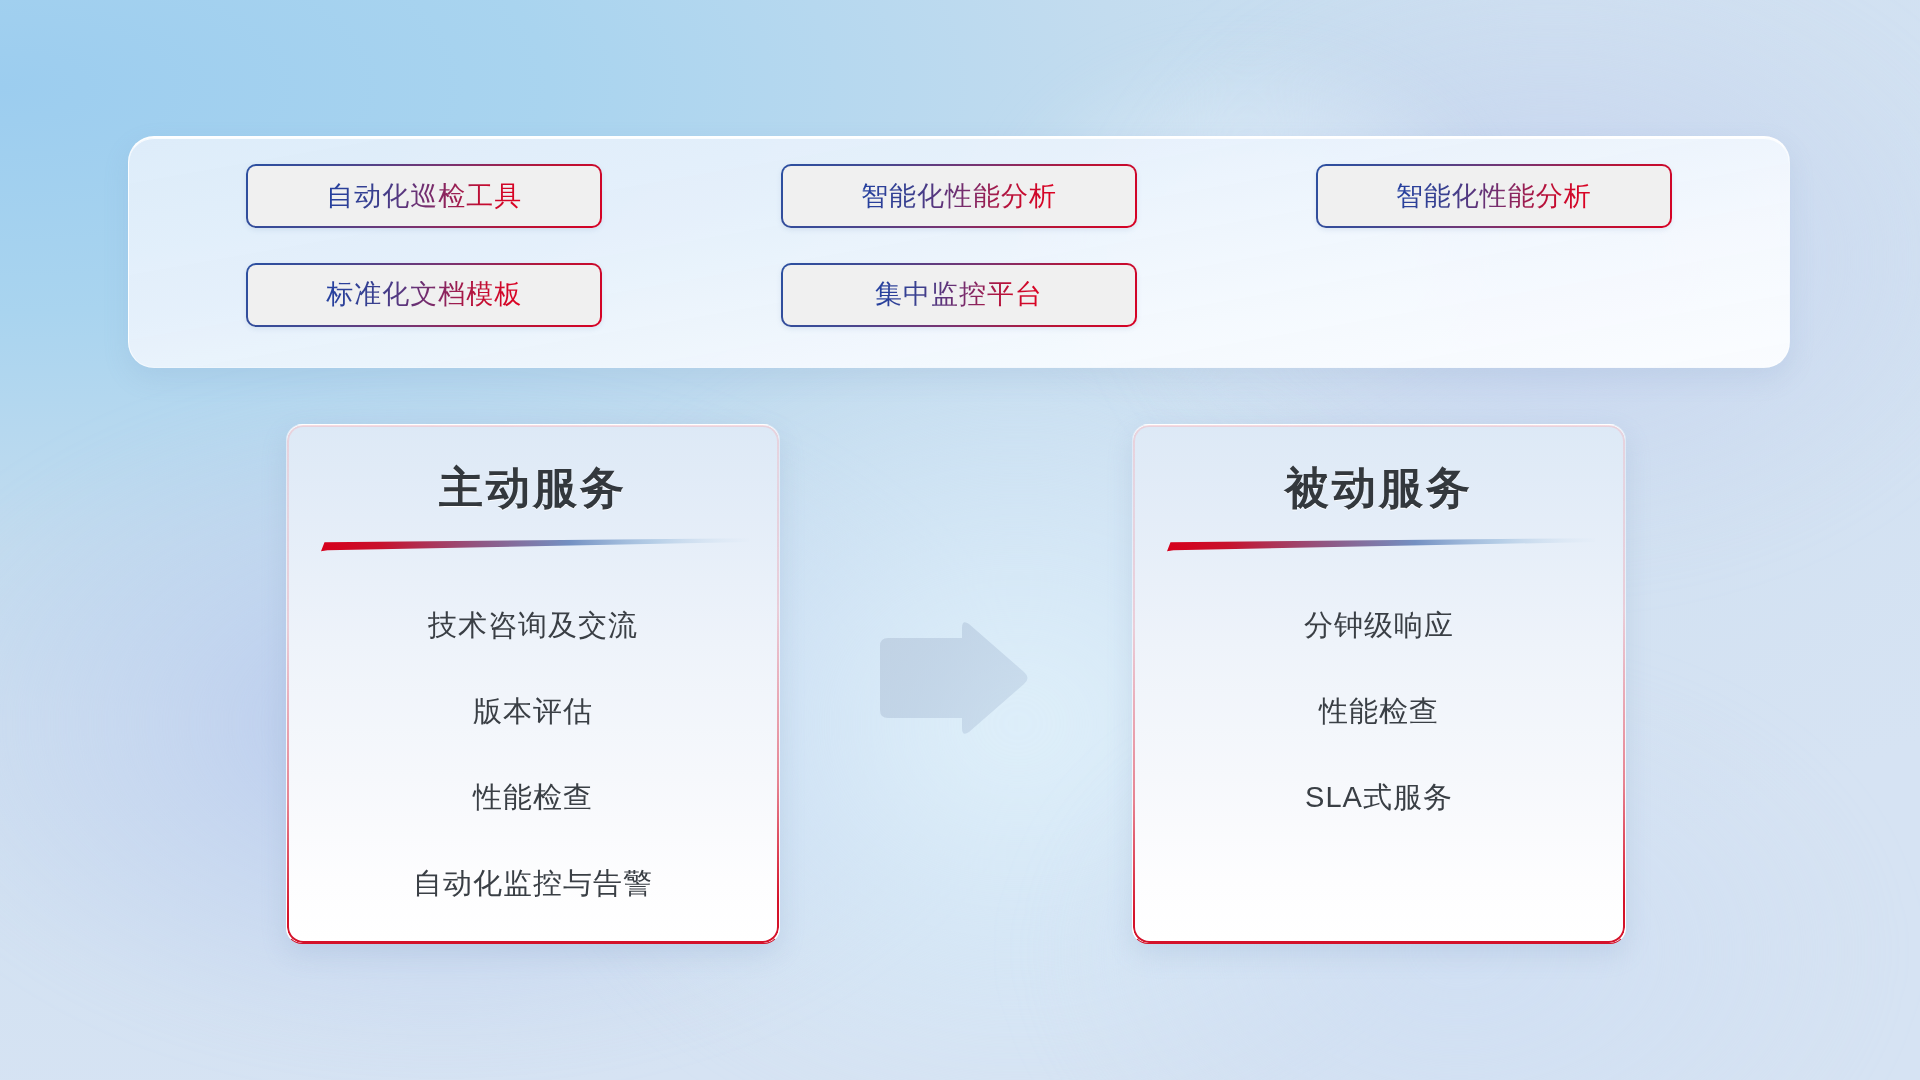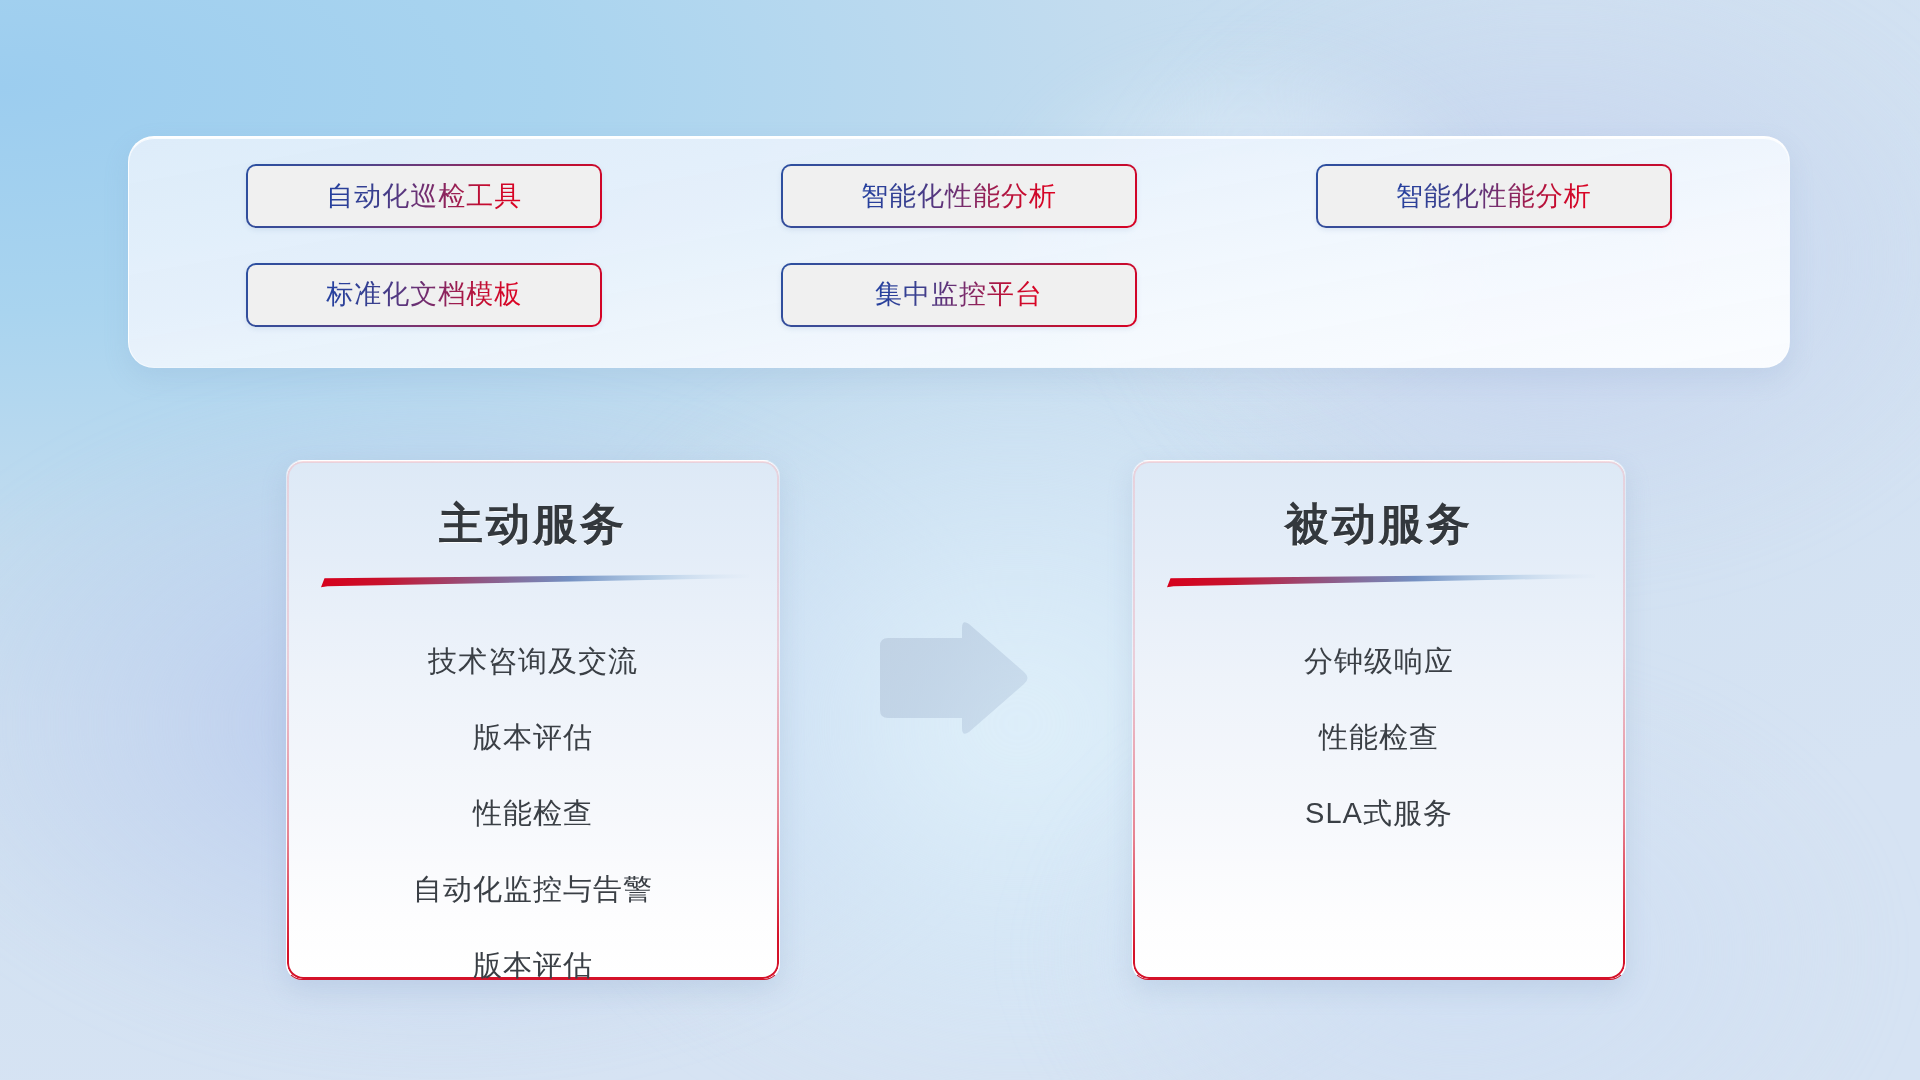--- a/index.html
+++ b/index.html
@@ -153,21 +153,20 @@
         #eef3fa 42%,
         #f6f8fc 68%,
         #fdfdfe 88%,
         #ffffff 100%);
     border: 1.6px solid rgba(218,20,40,0.0);
     border-bottom-color: #d4122a;
     box-shadow:
       0 10px 26px rgba(118,148,190,0.20),
       inset 0 1px 0 rgba(255,255,255,0.95);
     overflow: hidden;
-    margin-top: 36px;
   }
   .card-edge {
     position: absolute;
     inset: 0;
     border-radius: 16px;
     pointer-events: none;
     padding: 1.8px;
     background: linear-gradient(178deg,
         rgba(242,190,198,0.55) 0%,
         rgba(236,170,182,0.35) 12%,
@@ -208,21 +207,21 @@
   .card-list {
     position: absolute;
     top: 164px;
     left: 0;
     right: 0;
     bottom: 26px;
     display: flex;
     flex-direction: column;
     align-items: center;
     justify-content: flex-start;
-    gap: 4px;
+    gap: 14px;
   }
   .card-list-item {
     height: 72px;
     line-height: 72px;
     font-size: 29px;
     font-weight: 400;
     color: #3a3f45;
     letter-spacing: 1px;
     white-space: nowrap;
   }

